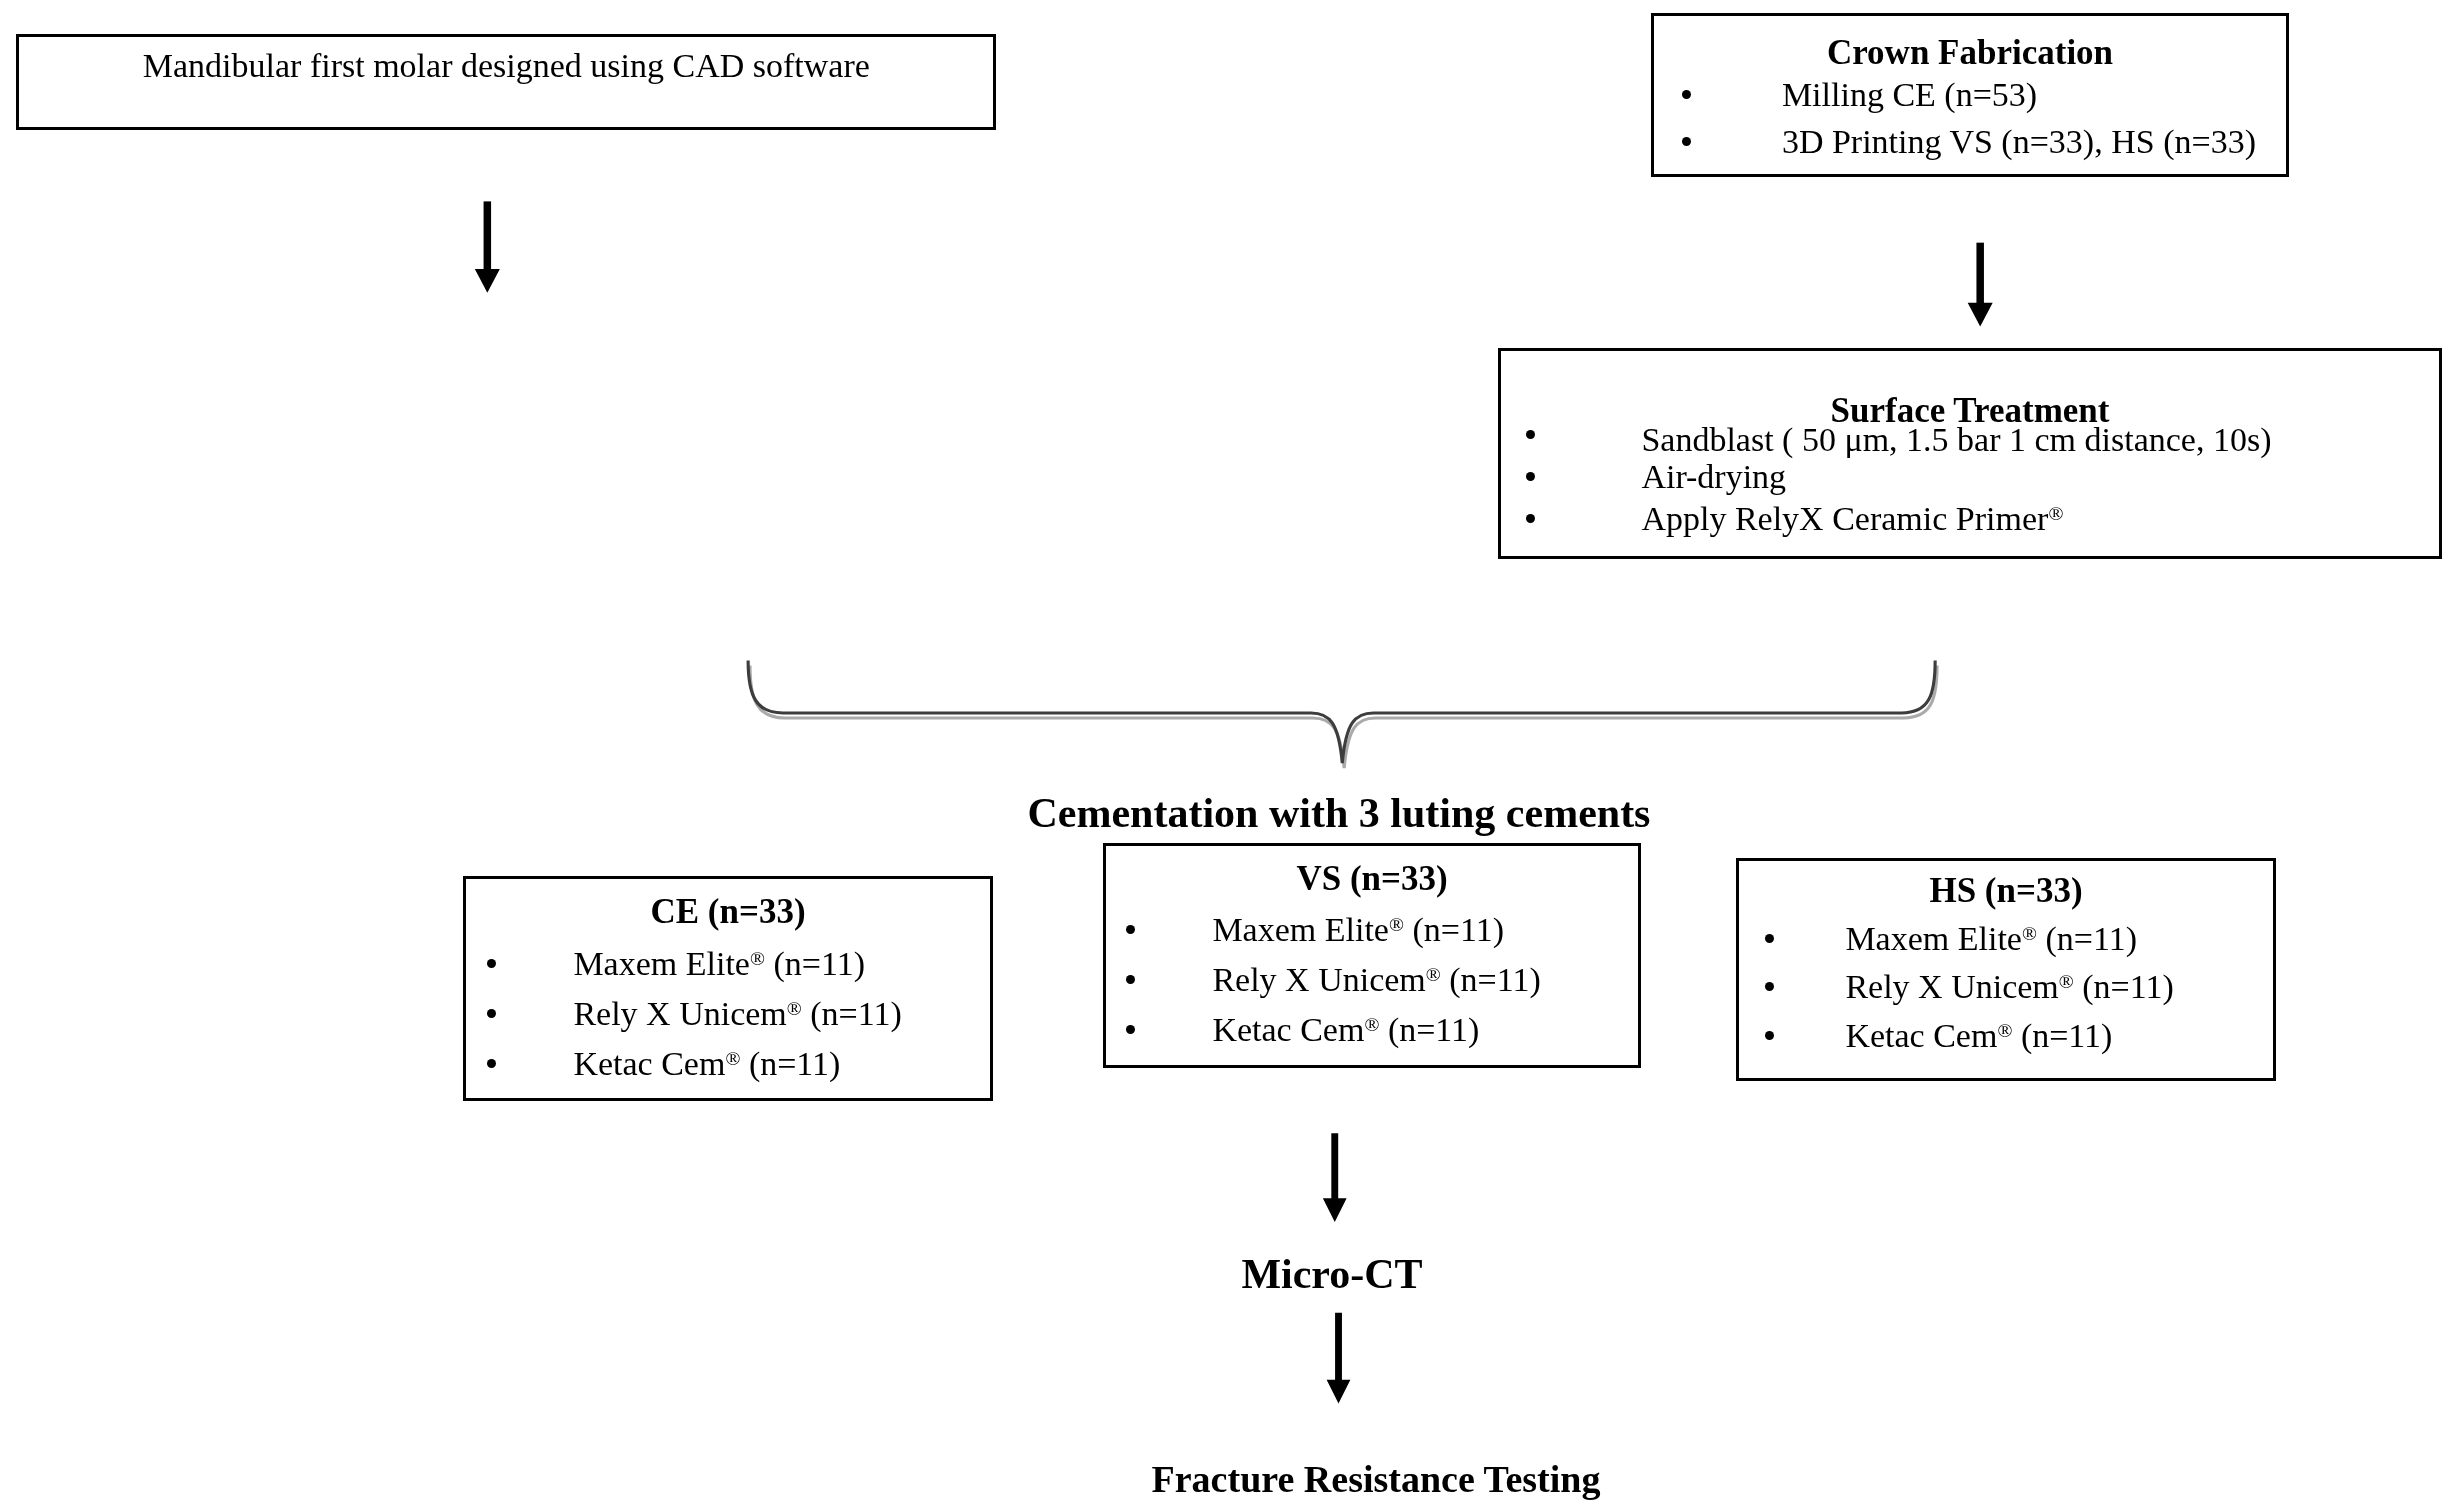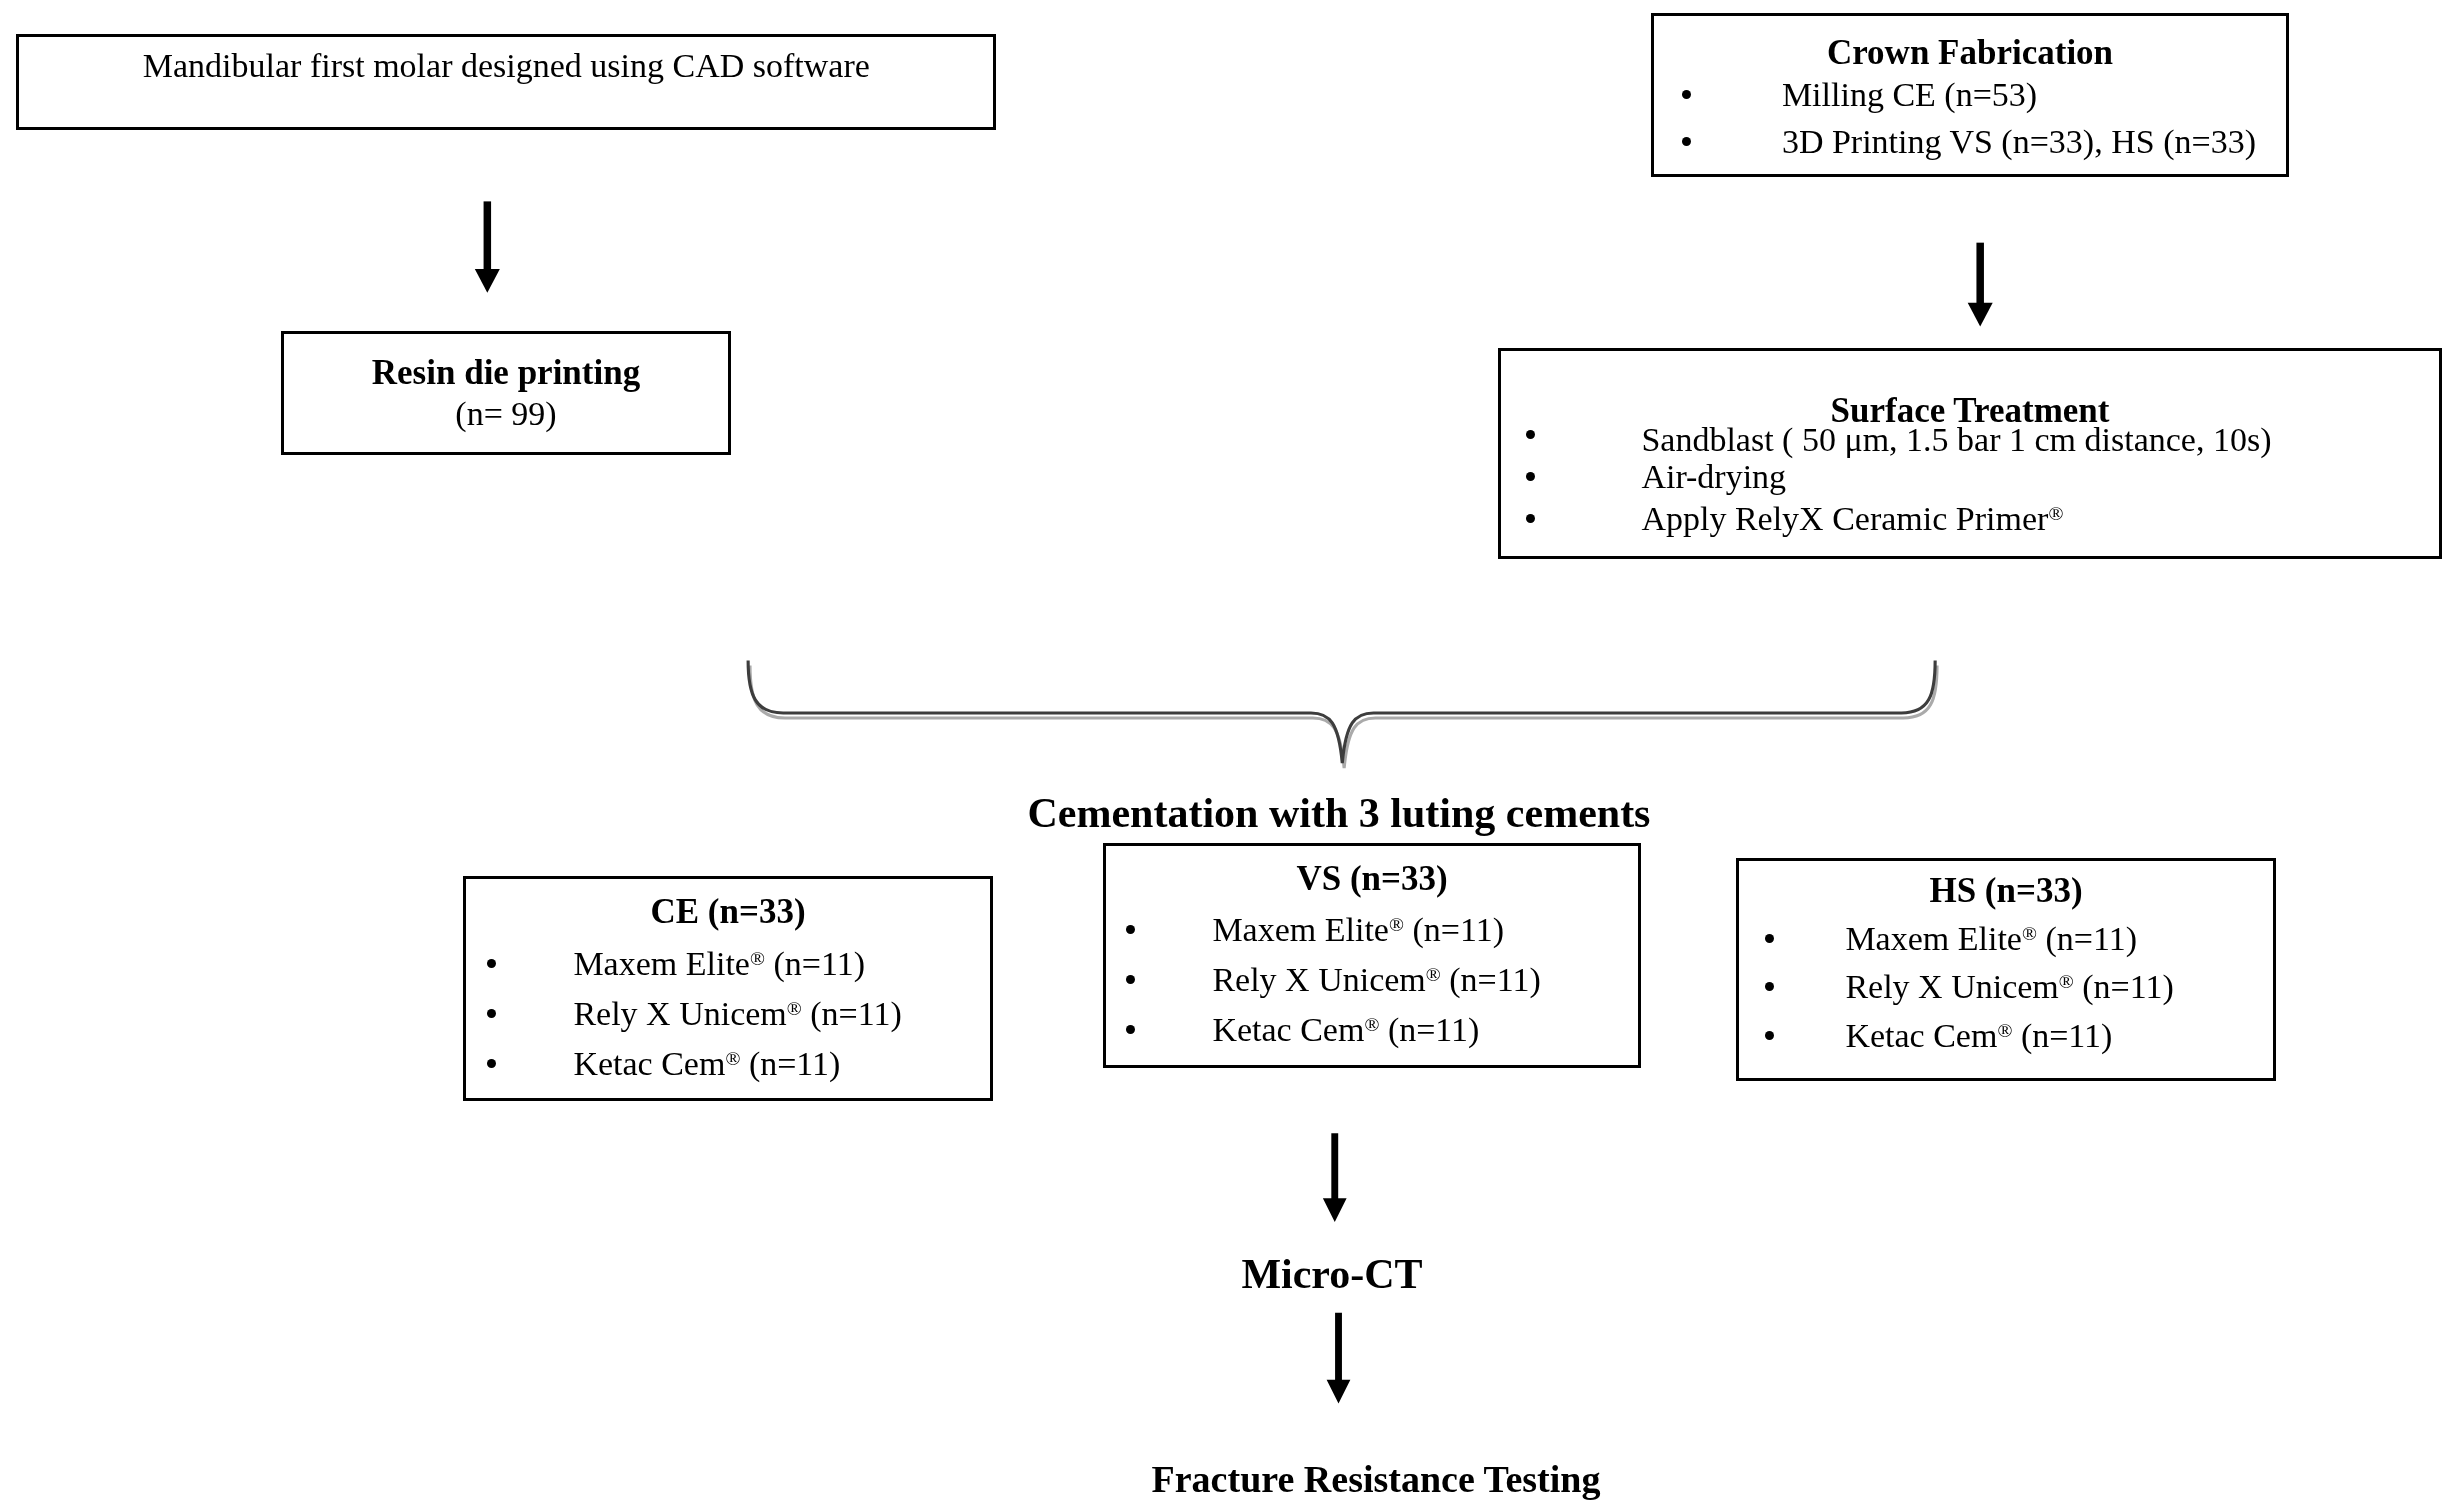--- a/index.html
+++ b/index.html
@@ -120,26 +120,20 @@
     <div class="bullet-row" style="left:27.5px;top:57px;">
       <span class="dot"></span>
       <span class="bullet-text" style="margin-left:91px;"><span>Milling CE (n=53)</span><sup></sup><span></span></span>
     </div>
     <div class="bullet-row" style="left:27.5px;top:104px;">
       <span class="dot"></span>
       <span class="bullet-text" style="margin-left:91px;"><span>3D Printing VS (n=33), HS (n=33)</span><sup></sup><span></span></span>
     </div>
   </div>
 
-  <div class="box" style="left:281px;top:331px;width:450px;height:124px;">
-    <div class="center-col">
-      <div class="resin-title">Resin die printing</div>
-      <div class="resin-sub">(n= 99)</div>
-    </div>
-  </div>
 
   <div class="box" style="left:1498px;top:348px;width:944px;height:211px;">
     <div class="box-title" style="top:10px;margin-top:28px;">Surface Treatment</div>
     <div class="bullet-row" style="left:25px;top:62px;">
       <span class="dot"></span>
       <span class="bullet-text" style="margin-left:106px;margin-top:11px;"><span>Sandblast ( 50 μm, 1.5 bar 1 cm distance, 10s)</span><sup></sup><span></span></span>
     </div>
     <div class="bullet-row" style="left:25px;top:104px;">
       <span class="dot"></span>
       <span class="bullet-text" style="margin-left:106px;"><span>Air-drying</span><sup></sup><span></span></span>

